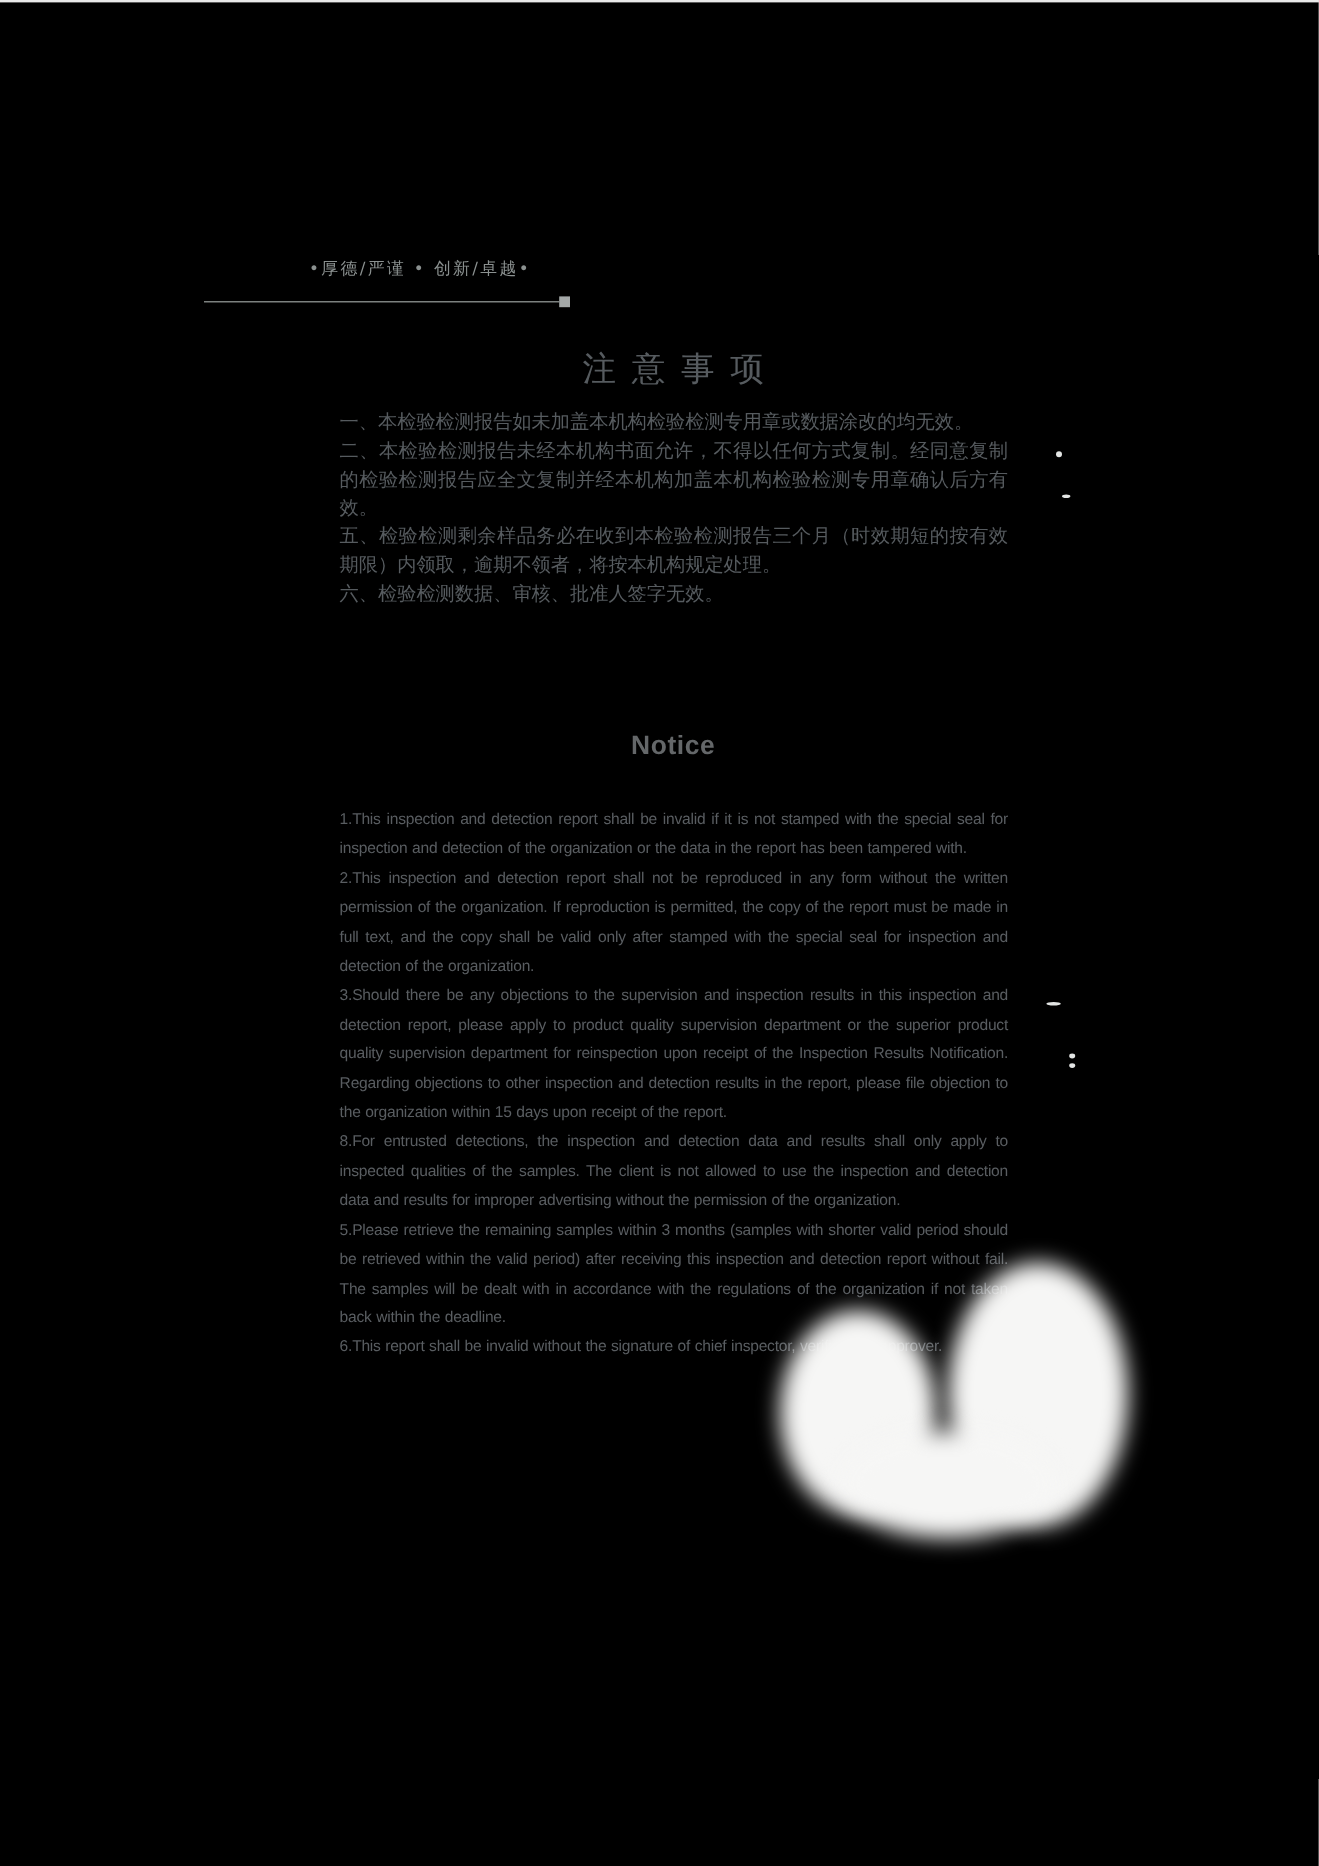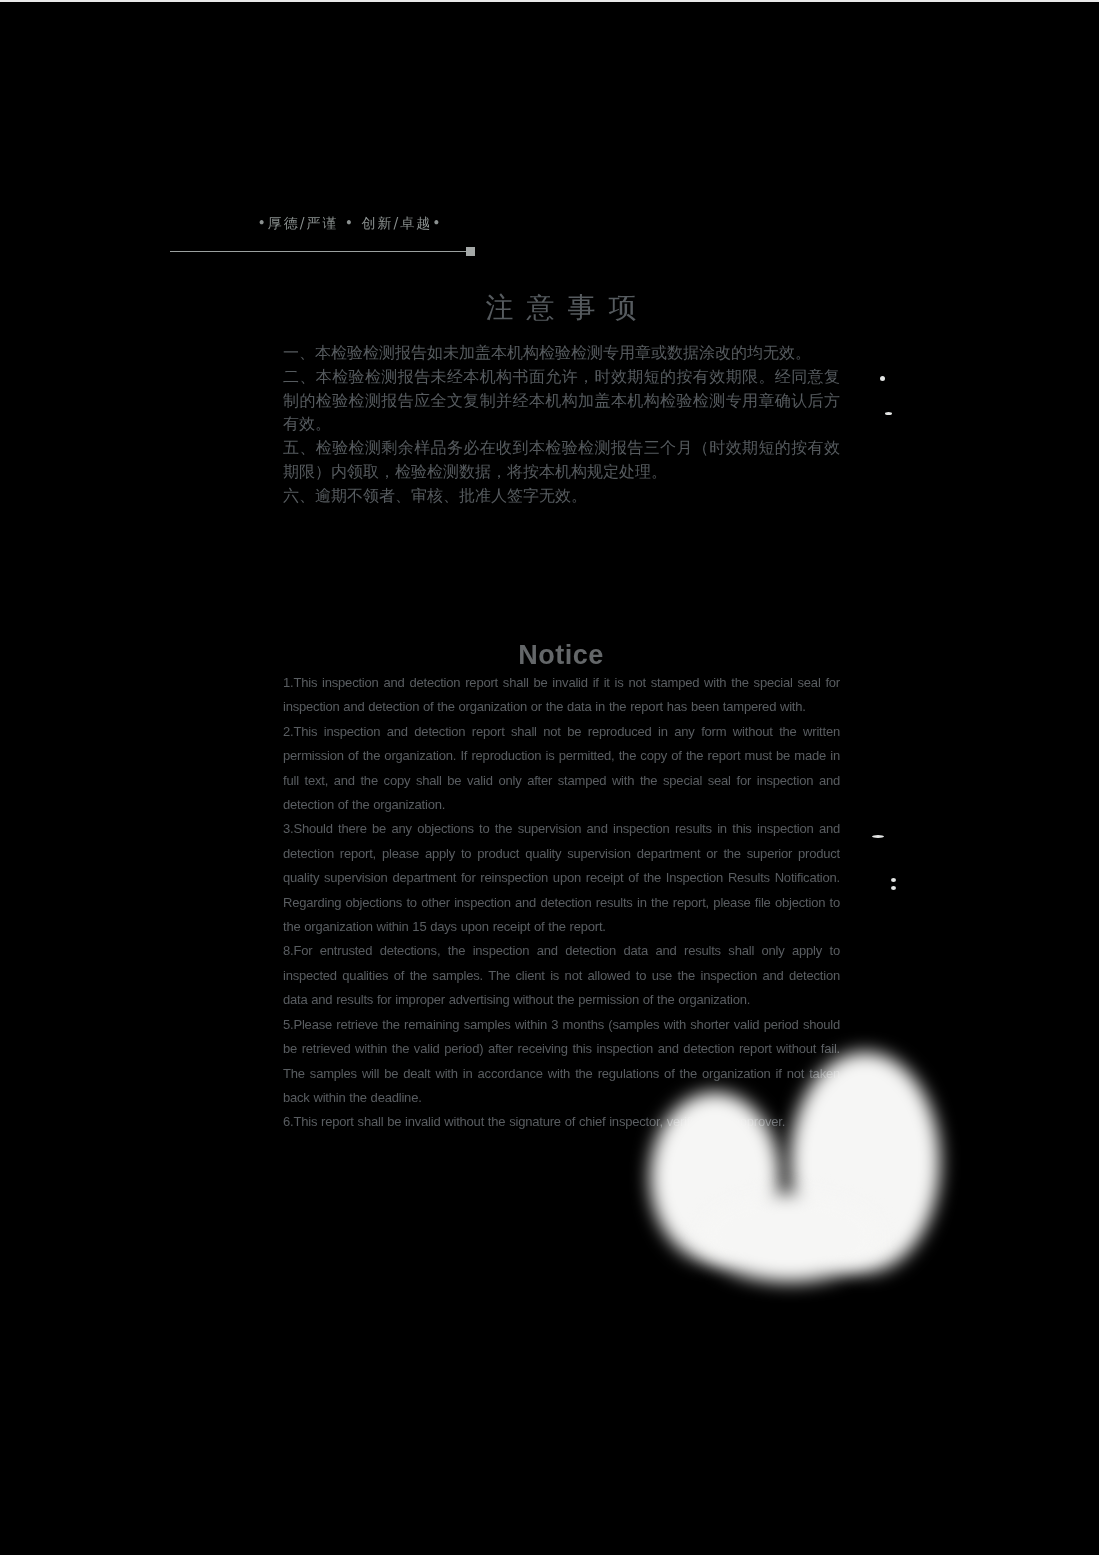--- a/index.html
+++ b/index.html
@@ -59,25 +59,25 @@
     text-align: center;
     text-indent: 13px;        
     letter-spacing: 13px;
     font-size: 28px;
     font-weight: 500;
     color: #565b5f;
   }
   .title-en {
     position: absolute;
     left: 283px;
-    top: 638px;
+    top: 606px;
     width: 556px;
     margin: 0;
     text-align: center;
-    font-size: 27px;
+    font-size: 22px;
     font-weight: bold;
     letter-spacing: 0.5px;
     color: #646769;
   }
 
   
   .cn-block {
     position: absolute;
     left: 283px;
     top: 339px;
@@ -123,23 +123,23 @@
 
   <div class="tagline">•厚德/严谨 • 创新/卓越•</div>
   <div class="header-rule">
     <span class="rule-square"></span>
   </div>
 
   <h1 class="title-cn">注意事项</h1>
 
   <section class="cn-block">
     <p>一、本检验检测报告如未加盖本机构检验检测专用章或数据涂改的均无效。</p>
-    <p>二、本检验检测报告未经本机构书面允许，时效期短的按有效期限。经同意复制的检验检测报告应全文复制并经本机构加盖本机构检验检测专用章确认后方有效。</p>
-    <p>五、检验检测剩余样品务必在收到本检验检测报告三个月（时效期短的按有效期限）内领取，检验检测数据，将按本机构规定处理。</p>
-    <p>六、逾期不领者、审核、批准人签字无效。</p>
+    <p>二、本检验检测报告未经本机构书面允许，不得以任何方式复制。经同意复制的检验检测报告应全文复制并经本机构加盖本机构检验检测专用章确认后方有效。</p>
+    <p>五、检验检测剩余样品务必在收到本检验检测报告三个月（时效期短的按有效期限）内领取，逾期不领者，将按本机构规定处理。</p>
+    <p>六、检验检测数据、审核、批准人签字无效。</p>
   </section>
 
   <h2 class="title-en">Notice</h2>
 
   <section class="en-block">
     <p>1.This inspection and detection report shall be invalid if it is not stamped with the special seal for inspection and detection of the organization or the data in the report has been tampered with.</p>
     <p>2.This inspection and detection report shall not be reproduced in any form without the written permission of the organization. If reproduction is permitted, the copy of the report must be made in full text, and the copy shall be valid only after stamped with the special seal for inspection and detection of the organization.</p>
     <p>3.Should there be any objections to the supervision and inspection results in this inspection and detection report, please apply to product quality supervision department or the superior product quality supervision department for reinspection upon receipt of the Inspection Results Notification. Regarding objections to other inspection and detection results in the report, please file objection to the organization within 15 days upon receipt of the report.</p>
     <p>8.For entrusted detections, the inspection and detection data and results shall only apply to inspected qualities of the samples. The client is not allowed to use the inspection and detection data and results for improper advertising without the permission of the organization.</p>
     <p>5.Please retrieve the remaining samples within 3 months (samples with shorter valid period should be retrieved within the valid period) after receiving this inspection and detection report without fail. The samples will be dealt with in accordance with the regulations of the organization if not taken back within the deadline.</p>

